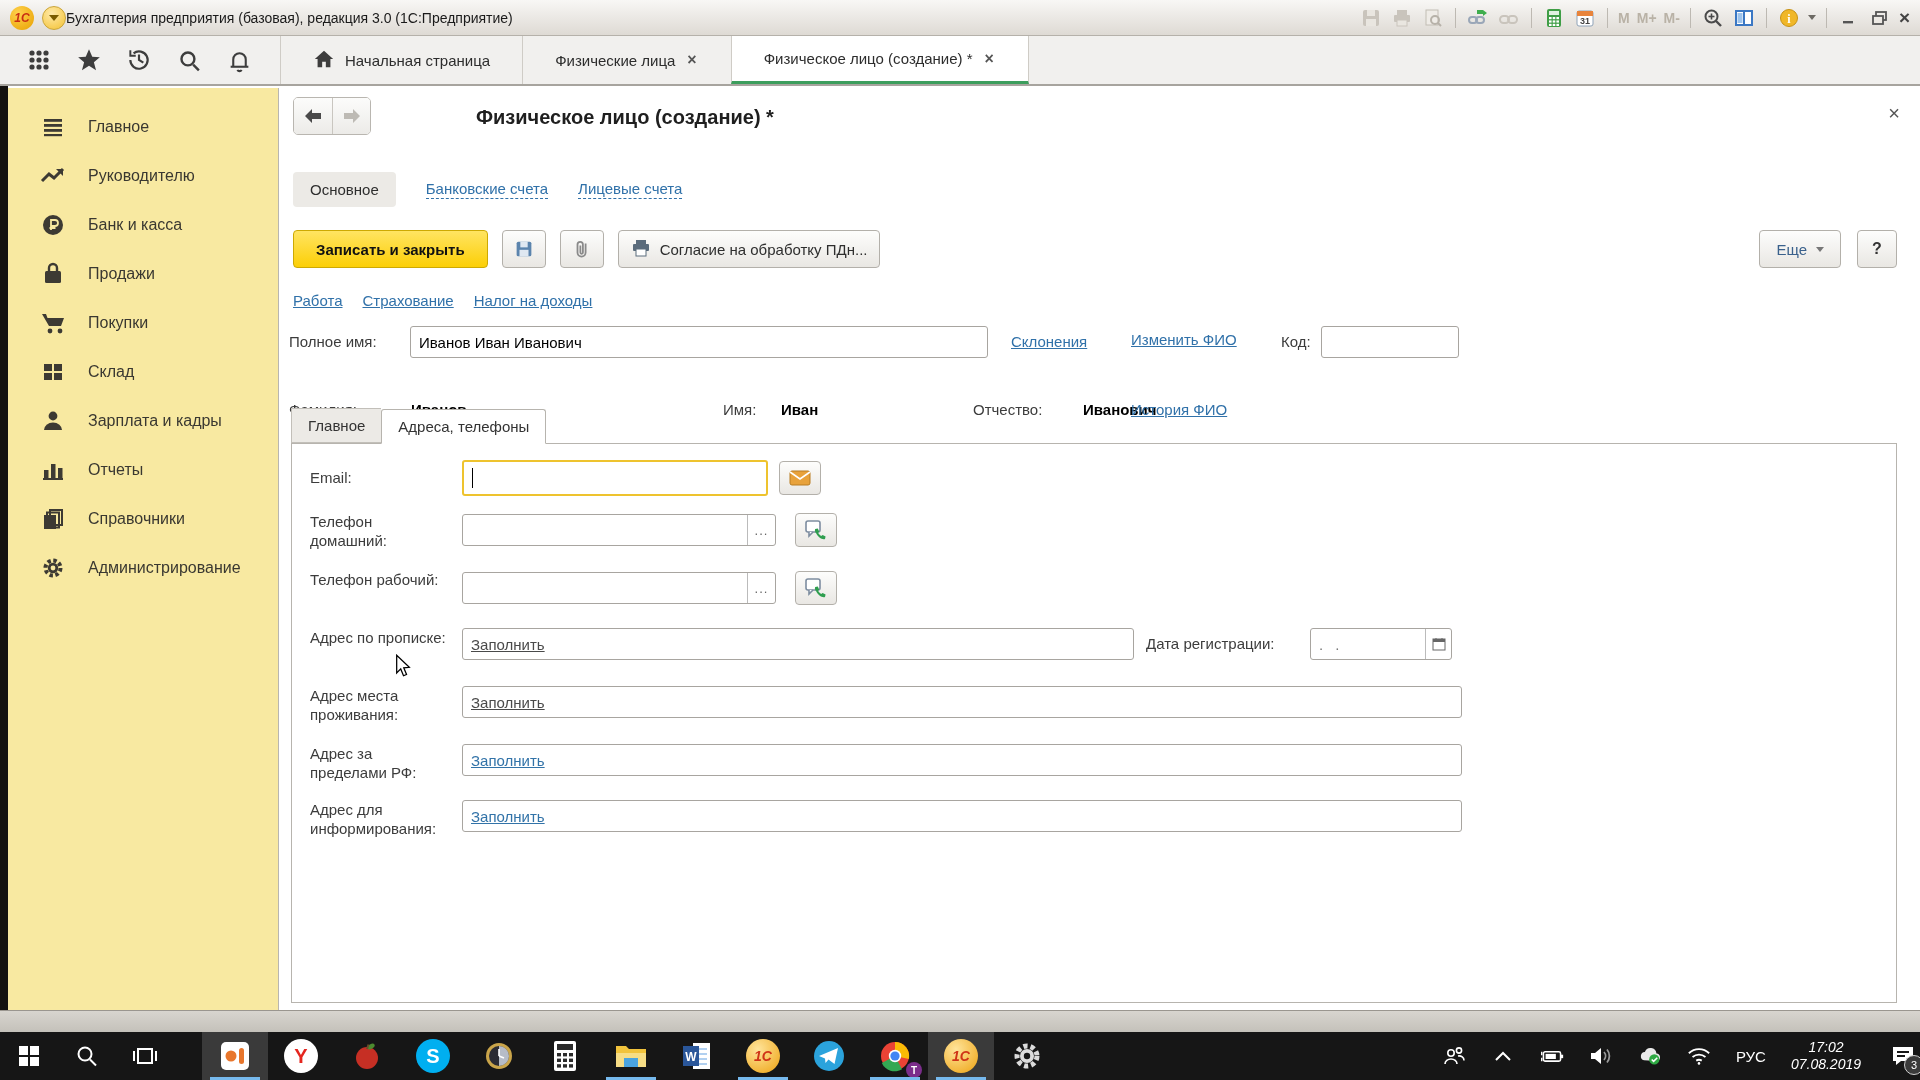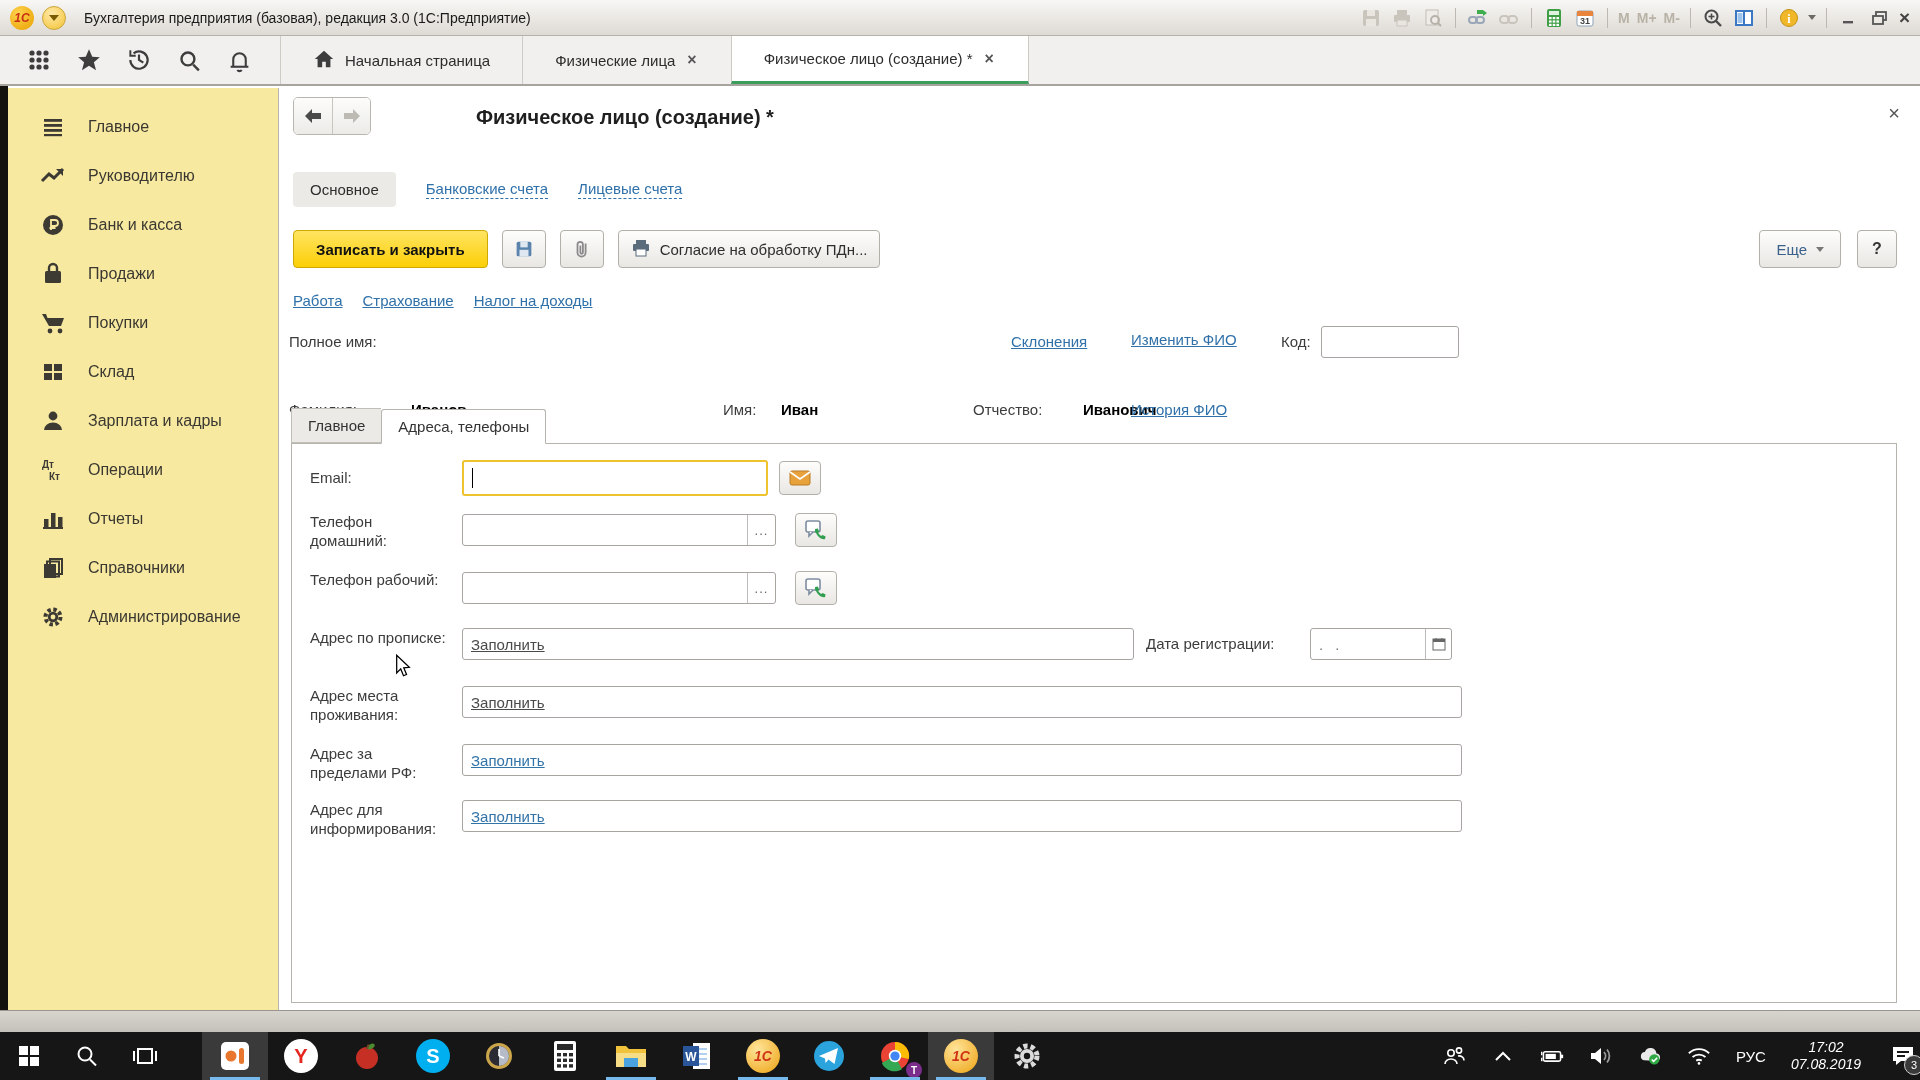--- a/index.html
+++ b/index.html
@@ -10,21 +10,21 @@
   
   .titlebar { position:absolute; left:0; top:0; width:1920px; height:36px;
     background:linear-gradient(#f8f7f5,#dedad4); border-bottom:1px solid #b5b1aa;
     display:flex; align-items:center; padding:0 10px; }
   .logo-1c { width:24px; height:24px; border-radius:50%; background:radial-gradient(circle at 35% 30%,#ffd24d,#e8a000);
     color:#c92f12; font-weight:bold; font-style:italic; font-size:12px; display:flex; align-items:center; justify-content:center; }
   .round-btn { width:24px; height:24px; border-radius:50%; margin-left:8px;
     background:radial-gradient(circle at 40% 30%,#ffe9a8,#f3c233); border:1px solid #caa53a;
     display:flex; align-items:center; justify-content:center; }
   .round-btn .tri { width:0; height:0; border-left:5px solid transparent; border-right:5px solid transparent; border-top:6px solid #7a5b00; }
-  .tb-title { margin-left:18px; font-size:14px; color:#1a1a1a; }
+  .tb-title { font-size:14px; color:#1a1a1a; }
   .tb-right { margin-left:auto; display:flex; align-items:center; gap:7px; }
   .tb-ico { width:24px; height:22px; display:flex; align-items:center; justify-content:center; }
   .tb-sep { width:1px; height:20px; background:#bdb9b2; margin:0 3px; }
   .m-txt { font-weight:bold; font-size:14px; color:#b9b2a6; }
   .win-close-x { font-size:19px; font-weight:bold; color:#444; line-height:1; }
   .cal-day { position:absolute; left:0; top:7px; width:100%; text-align:center; font-size:9px; font-weight:bold; color:#444; }
 
   
   .tabbar { position:absolute; left:0; top:36px; width:1920px; height:50px; background:#f1f0ee;
     border-bottom:2px solid #a7a49e; display:flex; align-items:stretch; }
@@ -349,29 +349,20 @@
       <span class="si-label">Склад</span>
     </div>
     <div class="side-item">
       <span class="si-icon">
           <svg width="24" height="24" viewBox="0 0 24 24" fill="#3d3a33">
             <circle cx="12" cy="7" r="4.4"></circle>
             <path d="M3 21 a9 7.5 0 0 1 18 0 Z"></path>
           </svg>
         </span>
       <span class="si-label">Зарплата и кадры</span>
-    </div>
-    <div class="side-item">
-      <span class="si-icon">
-          <svg width="26" height="26" viewBox="0 0 26 26">
-            <text x="2" y="11" font-size="10" font-weight="bold" fill="#3d3a33" font-family="Liberation Sans, sans-serif">Дт</text>
-            <text x="9" y="23" font-size="10" font-weight="bold" fill="#3d3a33" font-family="Liberation Sans, sans-serif">Кт</text>
-          </svg>
-        </span>
-      <span class="si-label">Операции</span>
     </div>
     <div class="side-item">
       <span class="si-icon">
           <svg width="24" height="24" viewBox="0 0 24 24" fill="#3d3a33">
             <rect x="3" y="12" width="4.5" height="8"></rect>
             <rect x="10" y="6" width="4.5" height="14"></rect>
             <rect x="17" y="10" width="4.5" height="10"></rect>
             <rect x="2" y="20" width="20" height="2"></rect>
           </svg>
         </span>
@@ -454,20 +445,23 @@
     </div>
 
     <div class="seclinks">
       <span class="ulink">Работа</span>
       <span class="ulink">Страхование</span>
       <span class="ulink">Налог на доходы</span>
     </div>
 
     <div class="fullname-row">
       <span class="lbl abs" style="left:0;top:7px">Полное имя:</span>
+      <div class="field abs" style="left:121px;top:0;width:578px">
+          <span>Иванов Иван Иванович</span>
+        </div>
       <span class="ulink abs" style="left:722px;top:7px">Склонения</span>
       <span class="ulink abs" style="left:842px;top:5px">Изменить ФИО</span>
       <span class="lbl abs" style="left:992px;top:7px">Код:</span>
       <div class="field abs" style="left:1032px;top:0;width:138px"></div>
     </div>
 
     <div class="fio-row">
       <span class="lbl abs" style="left:0">Фамилия:</span>
       <span class="bold abs" style="left:122px">Иванов</span>
       <span class="lbl abs" style="left:434px">Имя:</span>

